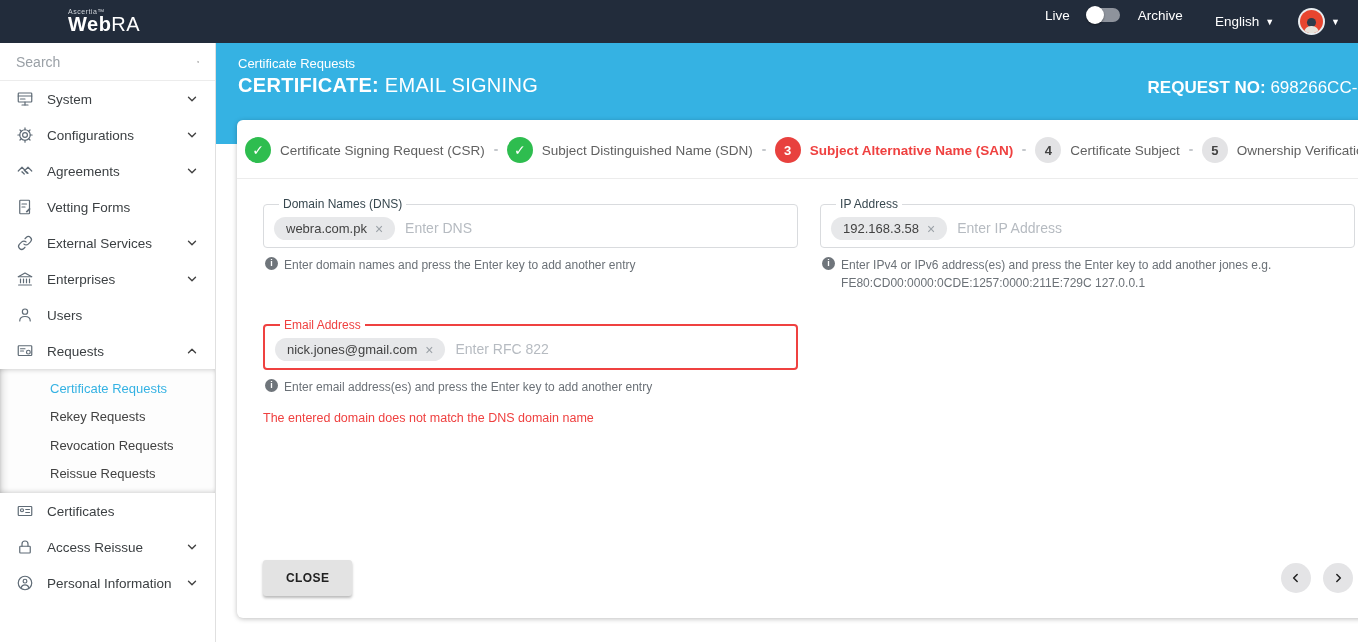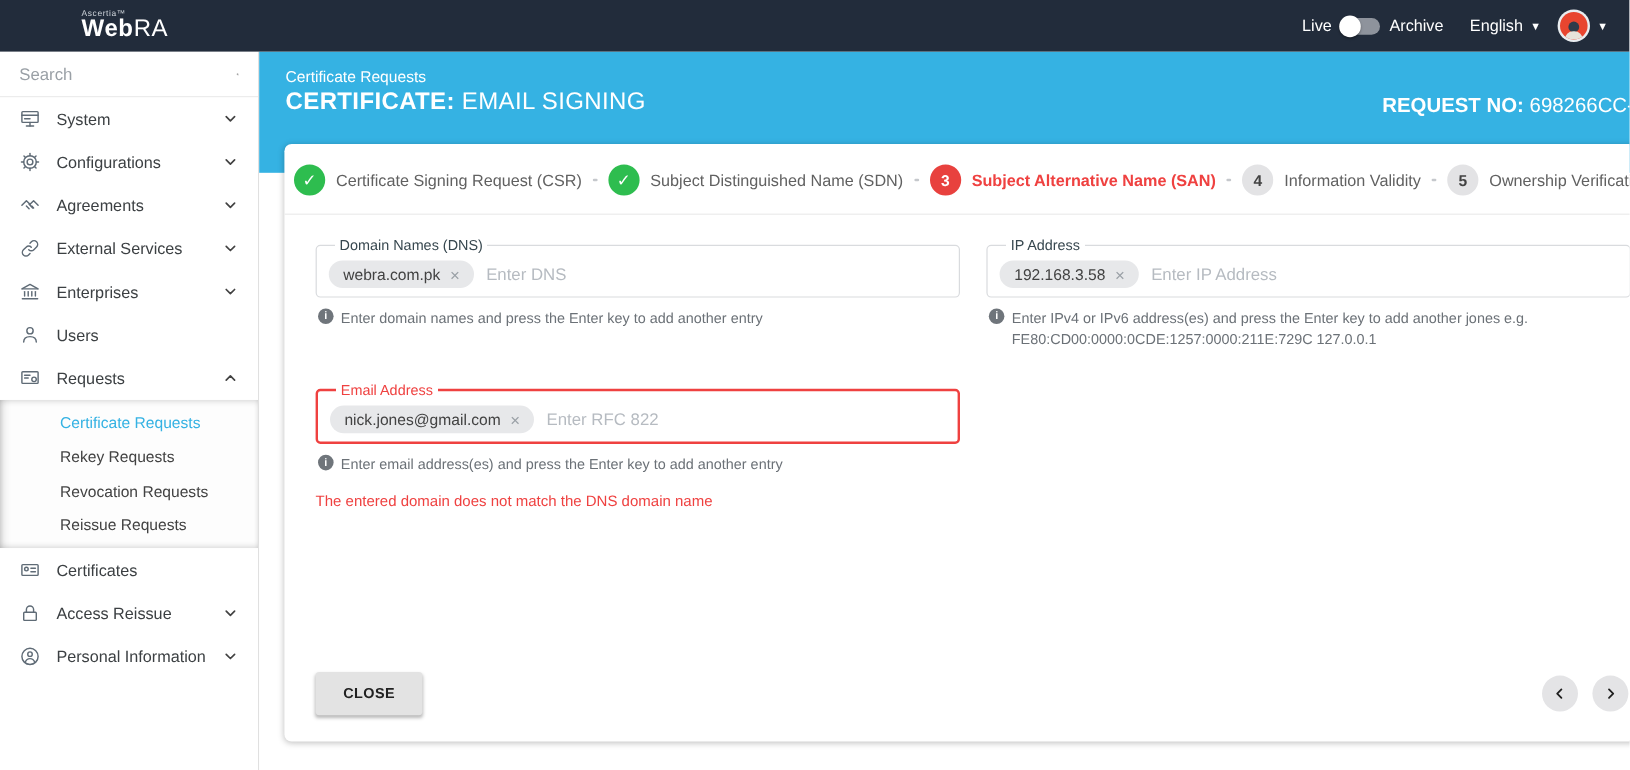--- a/index.html
+++ b/index.html
@@ -6,21 +6,21 @@
   html,body { width:1358px; height:642px; overflow:hidden; background:#fff;
     font-family:"Liberation Sans","DejaVu Sans",sans-serif; }
 
   
   .topbar { height:43px; background:#222c3b; display:flex; align-items:center;
     justify-content:space-between; padding:0 18px 0 0; position:relative; z-index:30; }
   .brand { width:216px; padding-left:68px; color:#fff; }
   .brand-small { font-size:7px; letter-spacing:.5px; color:#cfd4da; display:block; margin-bottom:-1px; }
   .brand-main { font-size:20px; letter-spacing:.5px; line-height:1; }
   .brand-main b { font-weight:700; }
-  .topbar-right { display:flex; align-items:center; gap:8px; color:#fff; font-size:13.5px;margin-left:12px; }
+  .topbar-right { display:flex; gap:18px; color:#fff; font-size:13.5px;margin-left:12px; }
   .toggle { width:32px; height:14px; background:#8e939c; border-radius:8px; position:relative; cursor:pointer; }
   .toggle-knob { width:18px; height:18px; background:#fff; border-radius:50%;
     position:absolute; left:-2px; top:-2px; box-shadow:0 1px 2px rgba(0,0,0,.4); }
   .lang { display:flex; align-items:center; gap:6px; margin-left:14px; }
   .caret { font-size:9px; color:#fff; }
   .avatar-wrap { display:flex; align-items:center; gap:6px; margin-left:6px; }
   .avatar { width:27px; height:27px; border-radius:50%; background:#e9edf0; display:flex;
     align-items:center; justify-content:center; }
   .avatar-inner { width:23px; height:23px; border-radius:50%; background:#e8452f; display:flex;
     align-items:flex-end; justify-content:center; overflow:hidden; }
@@ -188,20 +188,29 @@
           <path d="M8 13l3 3"></path>
           <path d="M11 11l4 4"></path>
           <path d="M14 13l2 2"></path>
         </svg>
       <span>Agreements</span>
       <svg class="nav-chev" width="14" height="14" viewBox="0 0 24 24" fill="none" stroke="#424242" stroke-width="2.4" stroke-linecap="round" stroke-linejoin="round">
           <polyline points="6,9 12,15 18,9"></polyline>
         </svg>
     </div>
 
+    <div class="nav-item">
+      <svg width="18" height="18" viewBox="0 0 24 24" fill="none" stroke="#5f6b76" stroke-width="1.6" stroke-linecap="round" stroke-linejoin="round">
+          <rect x="5" y="3" width="13" height="18" rx="1"></rect>
+          <line x1="8" y1="8" x2="14" y2="8"></line>
+          <line x1="8" y1="12" x2="12" y2="12"></line>
+          <path d="M13 18l5-5 1.5 1.5-5 5z" fill="#5f6b76" stroke="none"></path>
+        </svg>
+      <span>Vetting Forms</span>
+    </div>
 
     <div class="nav-item">
       <svg width="18" height="18" viewBox="0 0 24 24" fill="none" stroke="#5f6b76" stroke-width="1.6" stroke-linecap="round" stroke-linejoin="round">
           <path d="M10.6 13.4a4 4 0 0 0 5.7 0l3-3a4 4 0 0 0-5.7-5.7L12 6.3"></path>
           <path d="M13.4 10.6a4 4 0 0 0-5.7 0l-3 3a4 4 0 0 0 5.7 5.7l1.6-1.6"></path>
         </svg>
       <span>External Services</span>
       <svg class="nav-chev" width="14" height="14" viewBox="0 0 24 24" fill="none" stroke="#424242" stroke-width="2.4" stroke-linecap="round" stroke-linejoin="round">
           <polyline points="6,9 12,15 18,9"></polyline>
         </svg>
@@ -316,21 +325,21 @@
           <span class="step-label">Subject Distinguished Name (SDN)</span>
         </div>
         <div class="step-sep"></div>
         <div class="step active">
           <div class="step-circle">3</div>
           <span class="step-label">Subject Alternative Name (SAN)</span>
         </div>
         <div class="step-sep"></div>
         <div class="step upcoming">
           <div class="step-circle">4</div>
-          <span class="step-label">Information Validity</span>
+          <span class="step-label">Certificate Subject</span>
         </div>
         <div class="step-sep"></div>
         <div class="step upcoming">
           <div class="step-circle">5</div>
           <span class="step-label">Ownership Verification</span>
         </div>
       </div>
 
       <div class="form-grid">
         <div>

